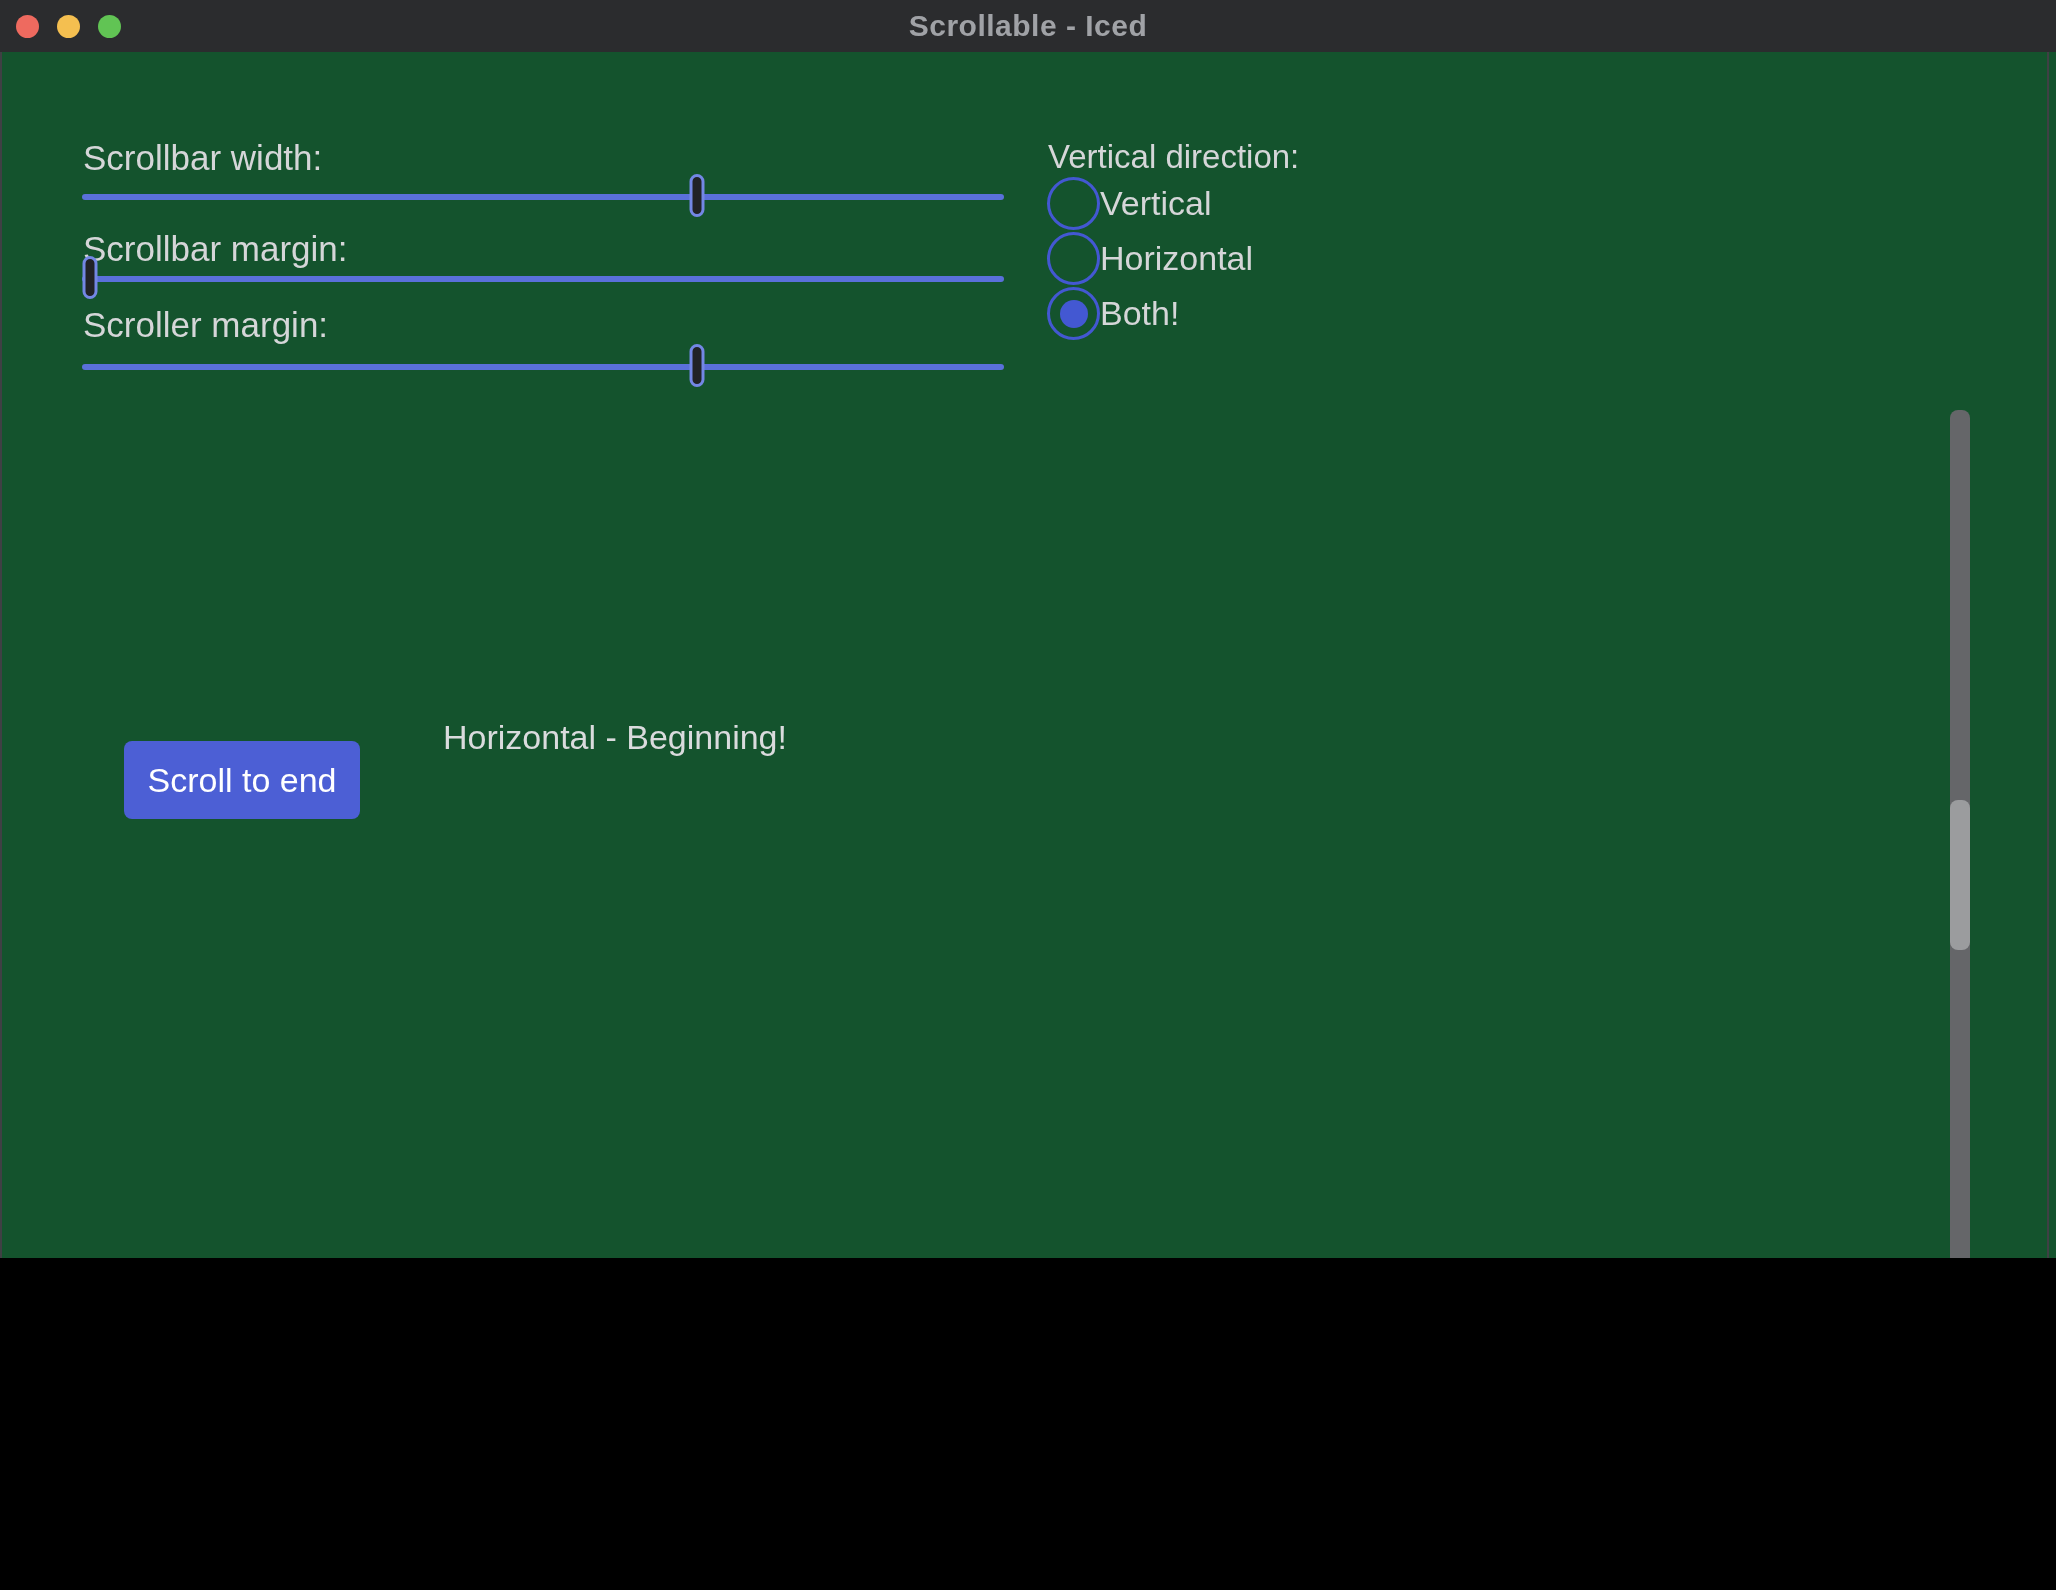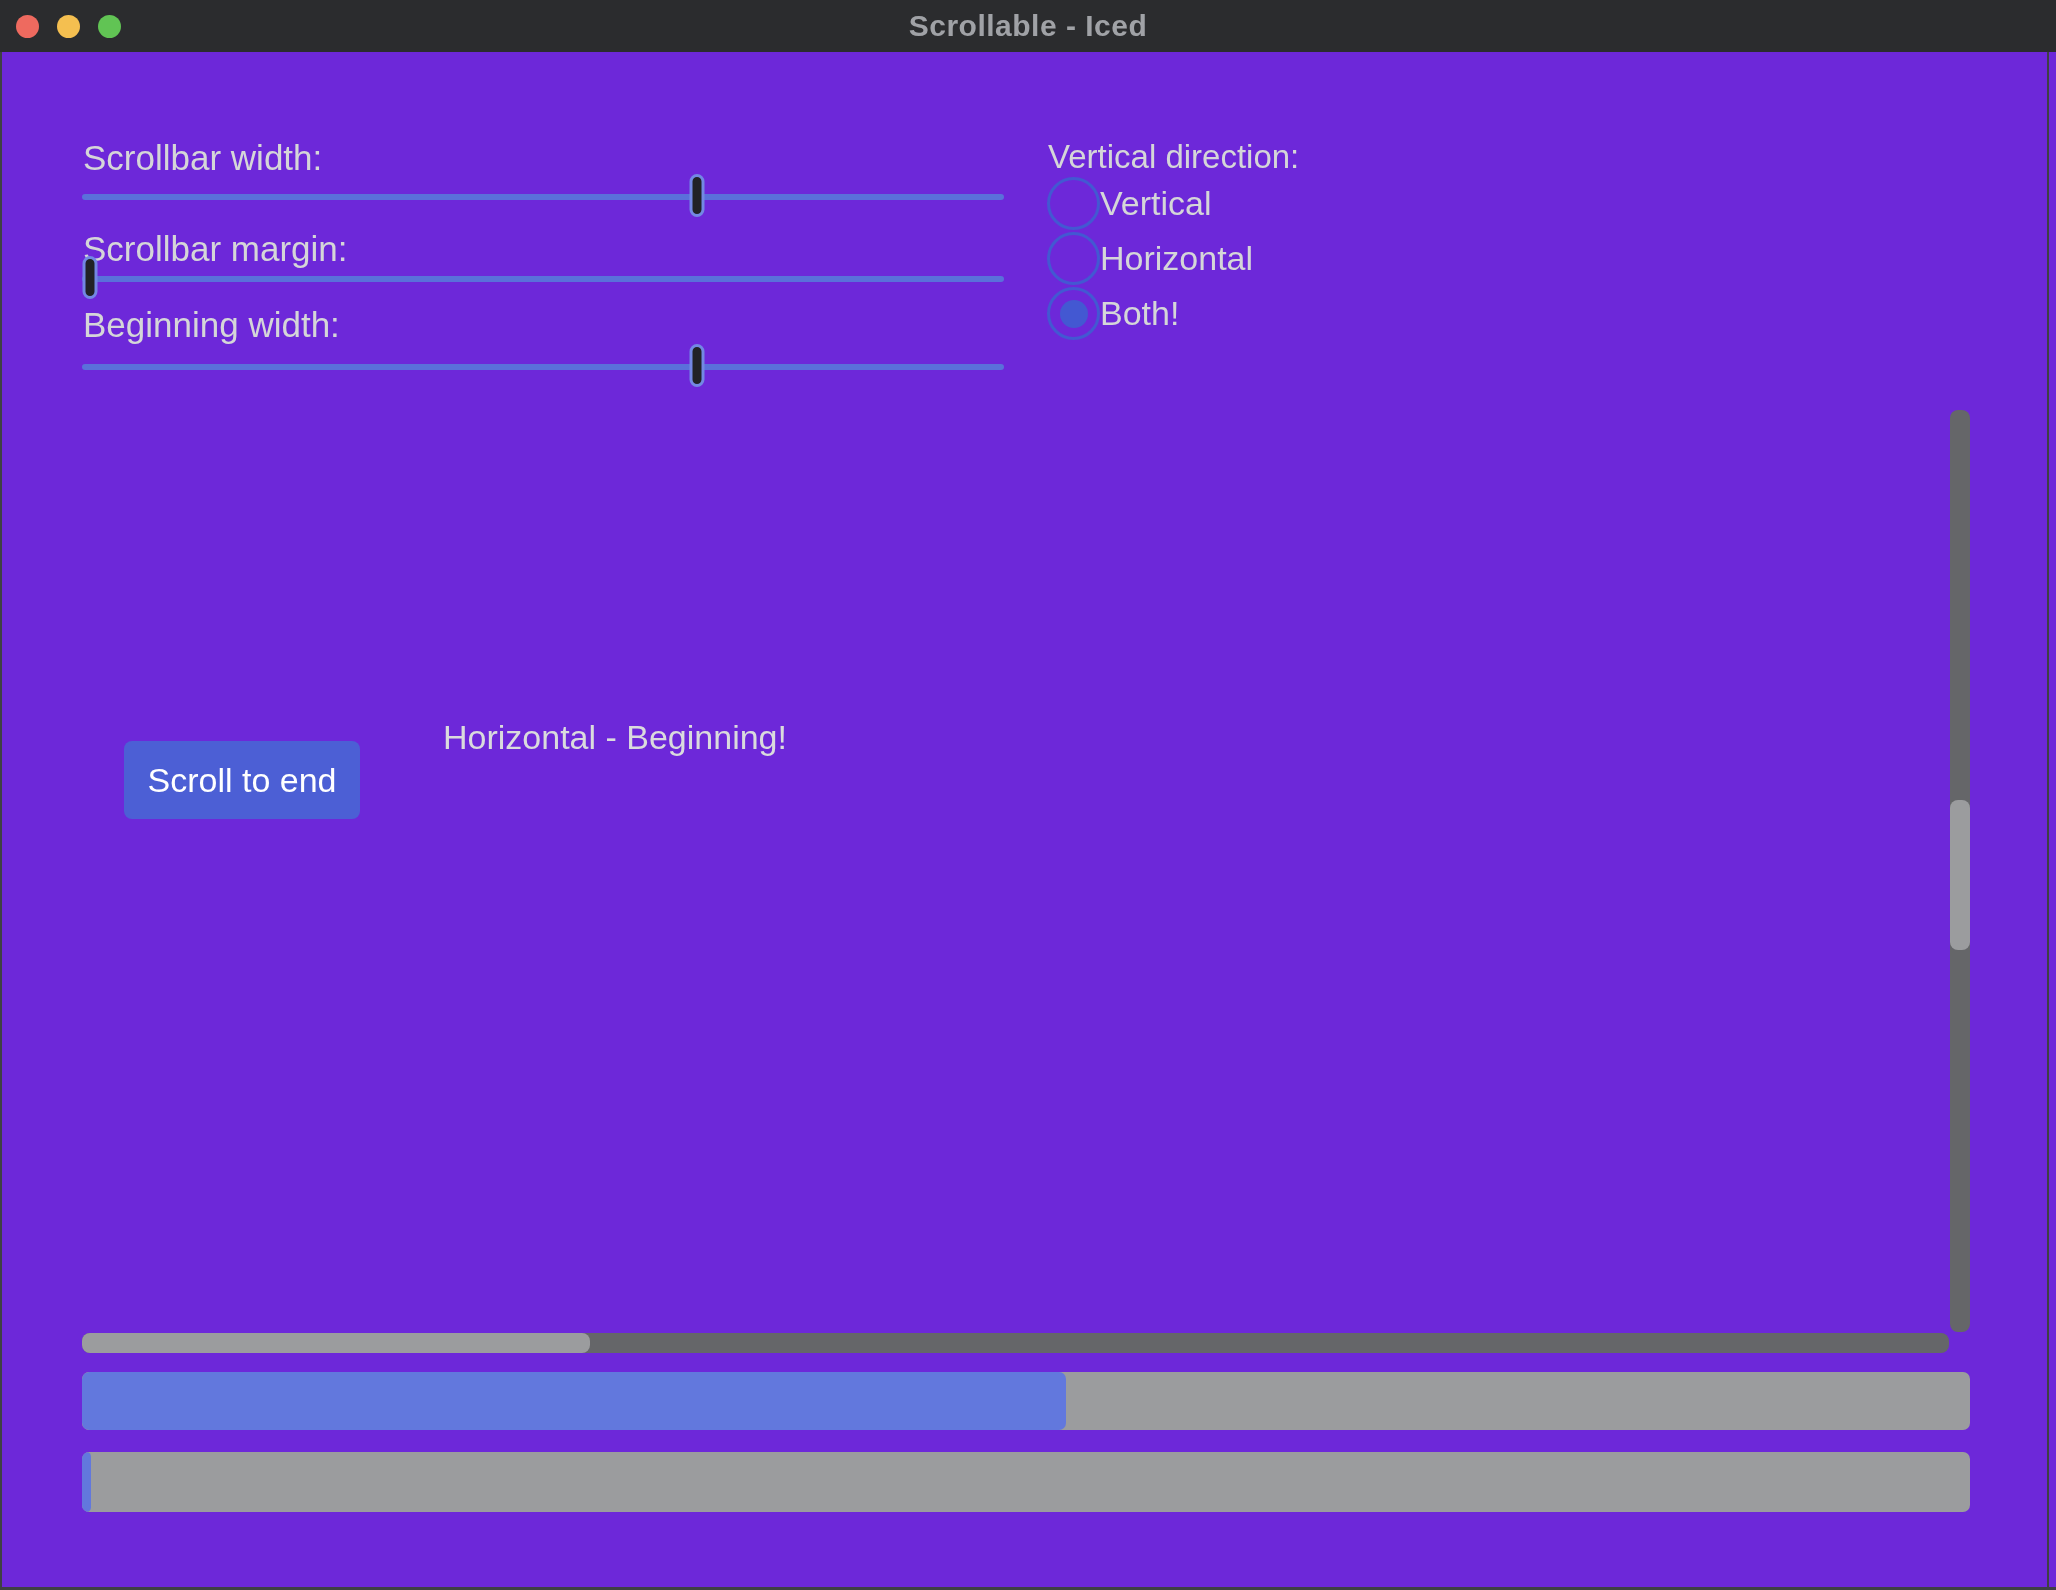--- a/index.html
+++ b/index.html
@@ -1,17 +1,17 @@
 <!DOCTYPE html>
 <html><head>
 <meta charset="utf-8">
 <style>
   html,body{margin:0;padding:0;background:#000;}
   .window{
-    position:relative;width:2056px;height:1590px;background:#6d28d9;
+    position:relative;width:2056px;height:1258px;background:#14532d;
     font-family:"Liberation Sans",sans-serif;overflow:hidden;
   }
   
   .titlebar{
     position:absolute;left:0;top:0;width:2056px;height:52px;background:#2b2c2e;
     display:flex;align-items:center;justify-content:center;
   }
   .traffic{position:absolute;left:16px;top:0;height:52px;display:flex;align-items:center;gap:18px;}
   .tl{width:23px;height:23px;border-radius:50%;}
   .tl.red{background:#ee6a5f;}
@@ -80,21 +80,21 @@
   <div class="slider-label lbl1">Scrollbar width:</div>
   <div class="rail rail1">
     <div class="handle" style="left: 66.7%;"></div>
   </div>
 
   <div class="slider-label lbl2">Scrollbar margin:</div>
   <div class="rail rail2">
     <div class="handle" style="left: 0.9%;"></div>
   </div>
 
-  <div class="slider-label lbl3">Beginning width:</div>
+  <div class="slider-label lbl3">Scroller margin:</div>
   <div class="rail rail3">
     <div class="handle" style="left: 66.7%;"></div>
   </div>
 
   <div class="radio-heading">Vertical direction:</div>
   <div class="radio-col">
     <div class="radio-row">
       <div class="radio-circle"></div>
       <div class="radio-label">Vertical</div>
     </div>

